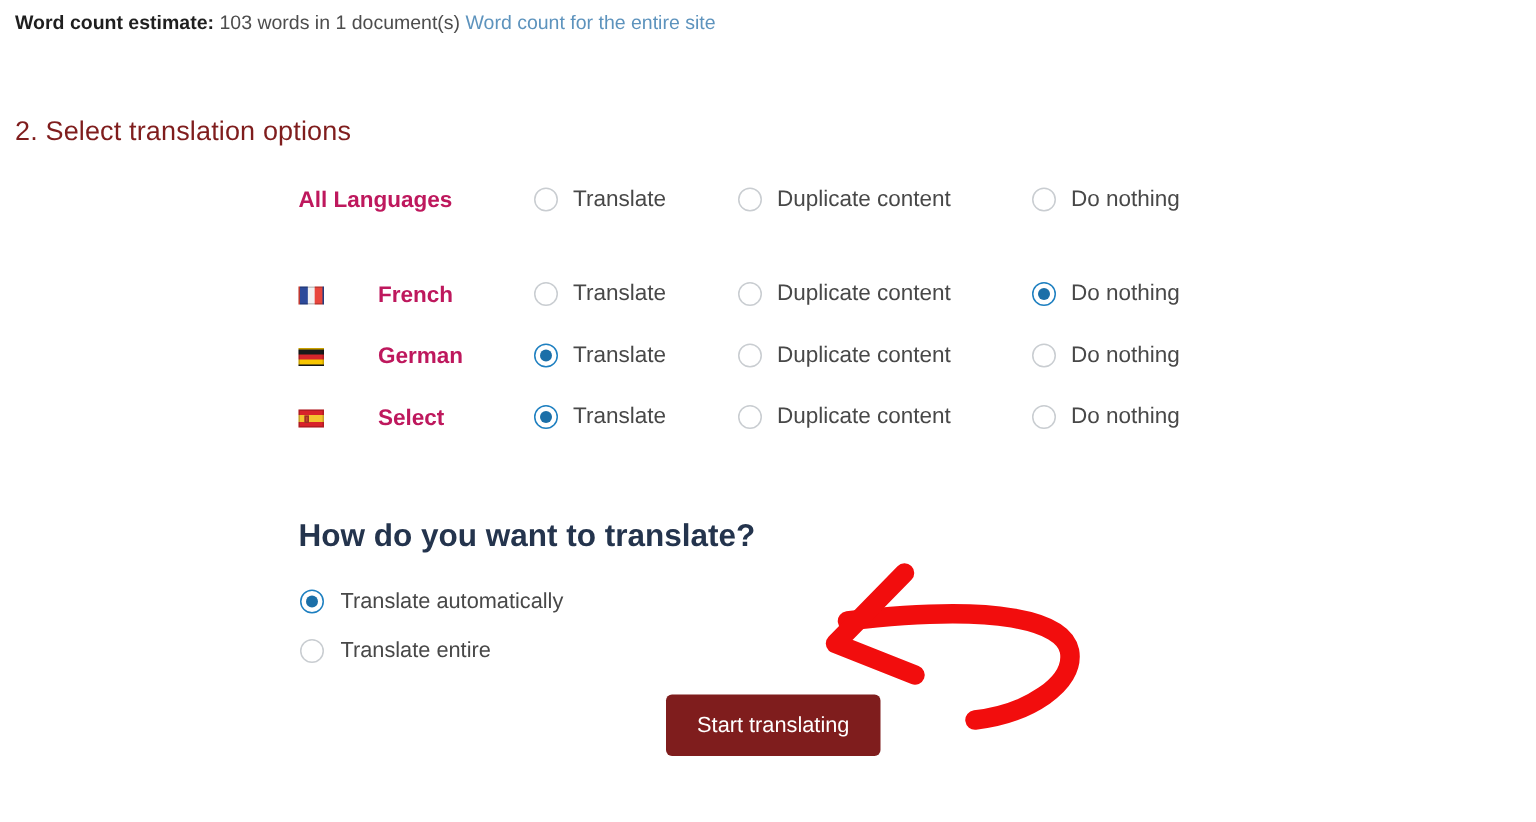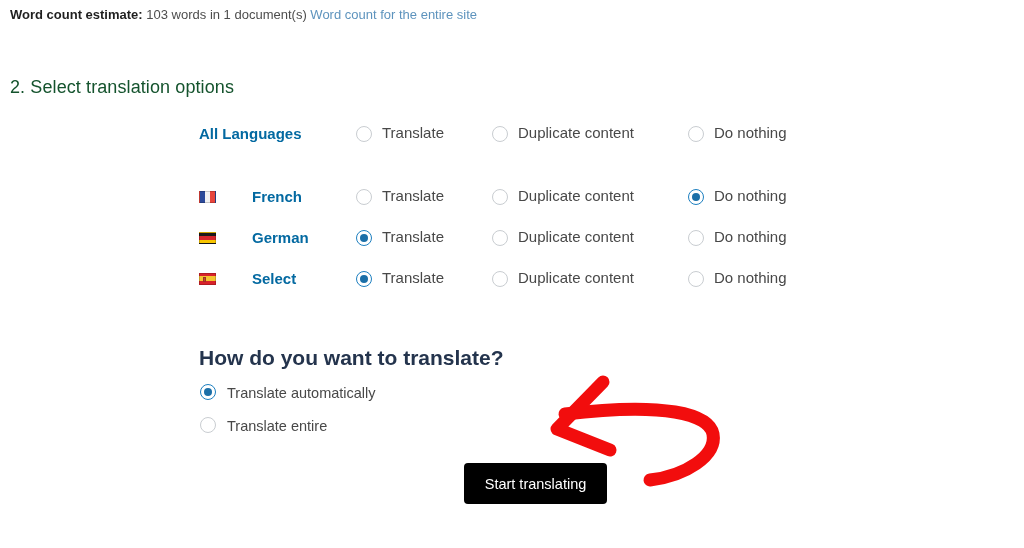--- a/index.html
+++ b/index.html
@@ -38,21 +38,21 @@
     text-decoration: none;
     cursor: pointer;
   }
 
   
   .section-heading {
     position: absolute;
     left: 10px;
     top: 74px;
     font-size: 18px;
-    color: #14532d;
+    color: #7f1d1d;
     font-weight: 400;
     line-height: 26px;
     letter-spacing: 0.1px;
     text-align: right;
   }
 
   
   .lang-matrix {
     position: absolute;
     left: 199px;
@@ -64,21 +64,21 @@
     height: 41px;
   }
   .lang-row.allrow { height: 63px; }
 
   .lang-name {
     position: absolute;
     left: 0;
     top: 7px;
     font-size: 15px;
     font-weight: bold;
-    color: #0369a1;
+    color: #be185d;
     white-space: nowrap;
     display: flex;
     align-items: center;
     gap: 8px;
   }
   .lang-name.with-flag { left: 0px; gap: 36px; }
   .lang-name .namelabel { display: inline-block; }
 
   
   .flag {
@@ -113,21 +113,21 @@
     background: #c8452e;
     border: 0.5px solid #9c3322;
     box-sizing: border-box;
   }
 
   
   .opt {
     position: absolute;
     top: 6px;
     display: flex;
-    align-items: flex-end;
+    align-items: center;
     gap: 10px;
     cursor: pointer;
     white-space: nowrap;
   }
   .opt.col0 { left: 157px; }
   .opt.col1 { left: 293px; }
   .opt.col2 { left: 489px; }
 
   .radio {
     width: 16px;
@@ -169,47 +169,46 @@
     color: #24344d;
     line-height: 26px;
   }
   .howto-opts {
     position: absolute;
     left: 200px;
     top: 384px;
   }
   .howto-opt {
     display: flex;
-    align-items: flex-start;
+    align-items: center;
     gap: 11px;
     height: 33px;
     cursor: pointer;
     white-space: nowrap;
   }
   .howto-opt .opt-label { font-size: 14.5px; }
 
   
   .start-btn {
     position: absolute;
     left: 444px;
     top: 463px;
     width: 143px;
     height: 41px;
-    background: #000000;
+    background: #7f1d1d;
     border: none;
     border-radius: 4px;
     color: #ffffff;
     font-size: 14.5px;
     font-family: "Liberation Sans", sans-serif;
     cursor: pointer;
     display: flex;
     align-items: center;
     justify-content: center;
     padding: 15px;
-    margin-left: 20px;
   }
 
   
   .arrow-annot {
     position: absolute;
     left: 535px;
     top: 372px;
     width: 200px;
     height: 120px;
     pointer-events: none;

